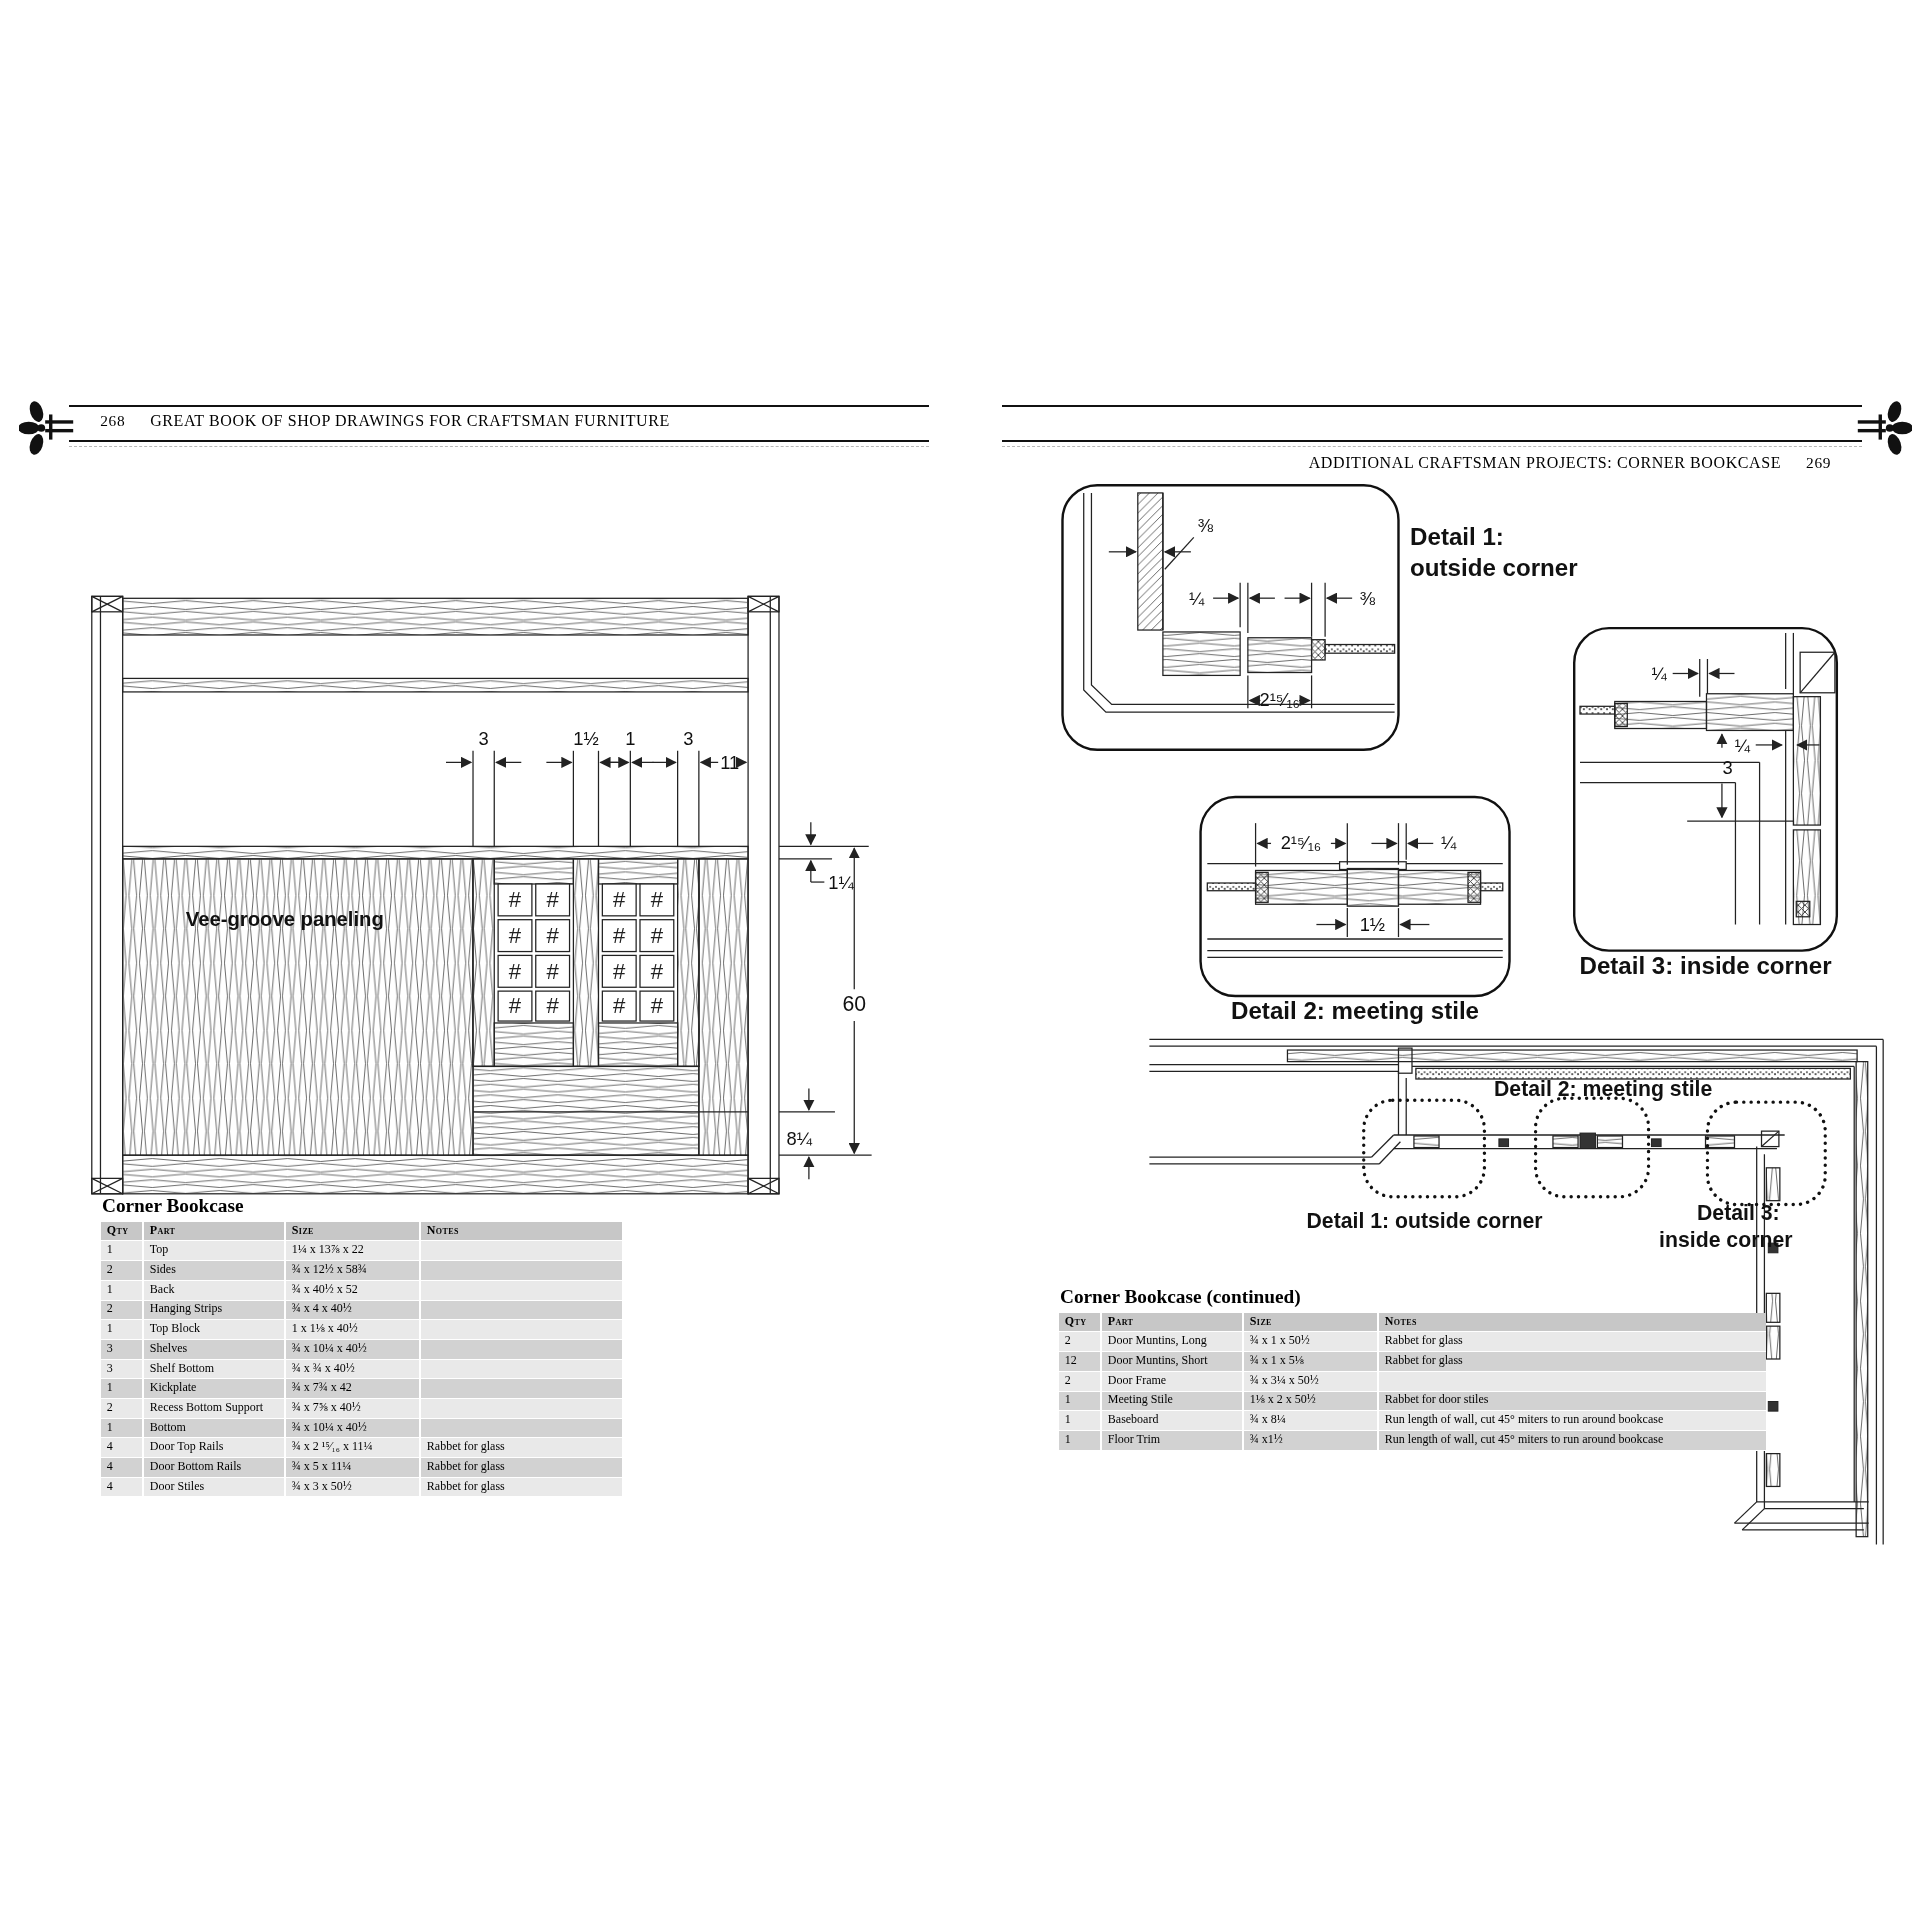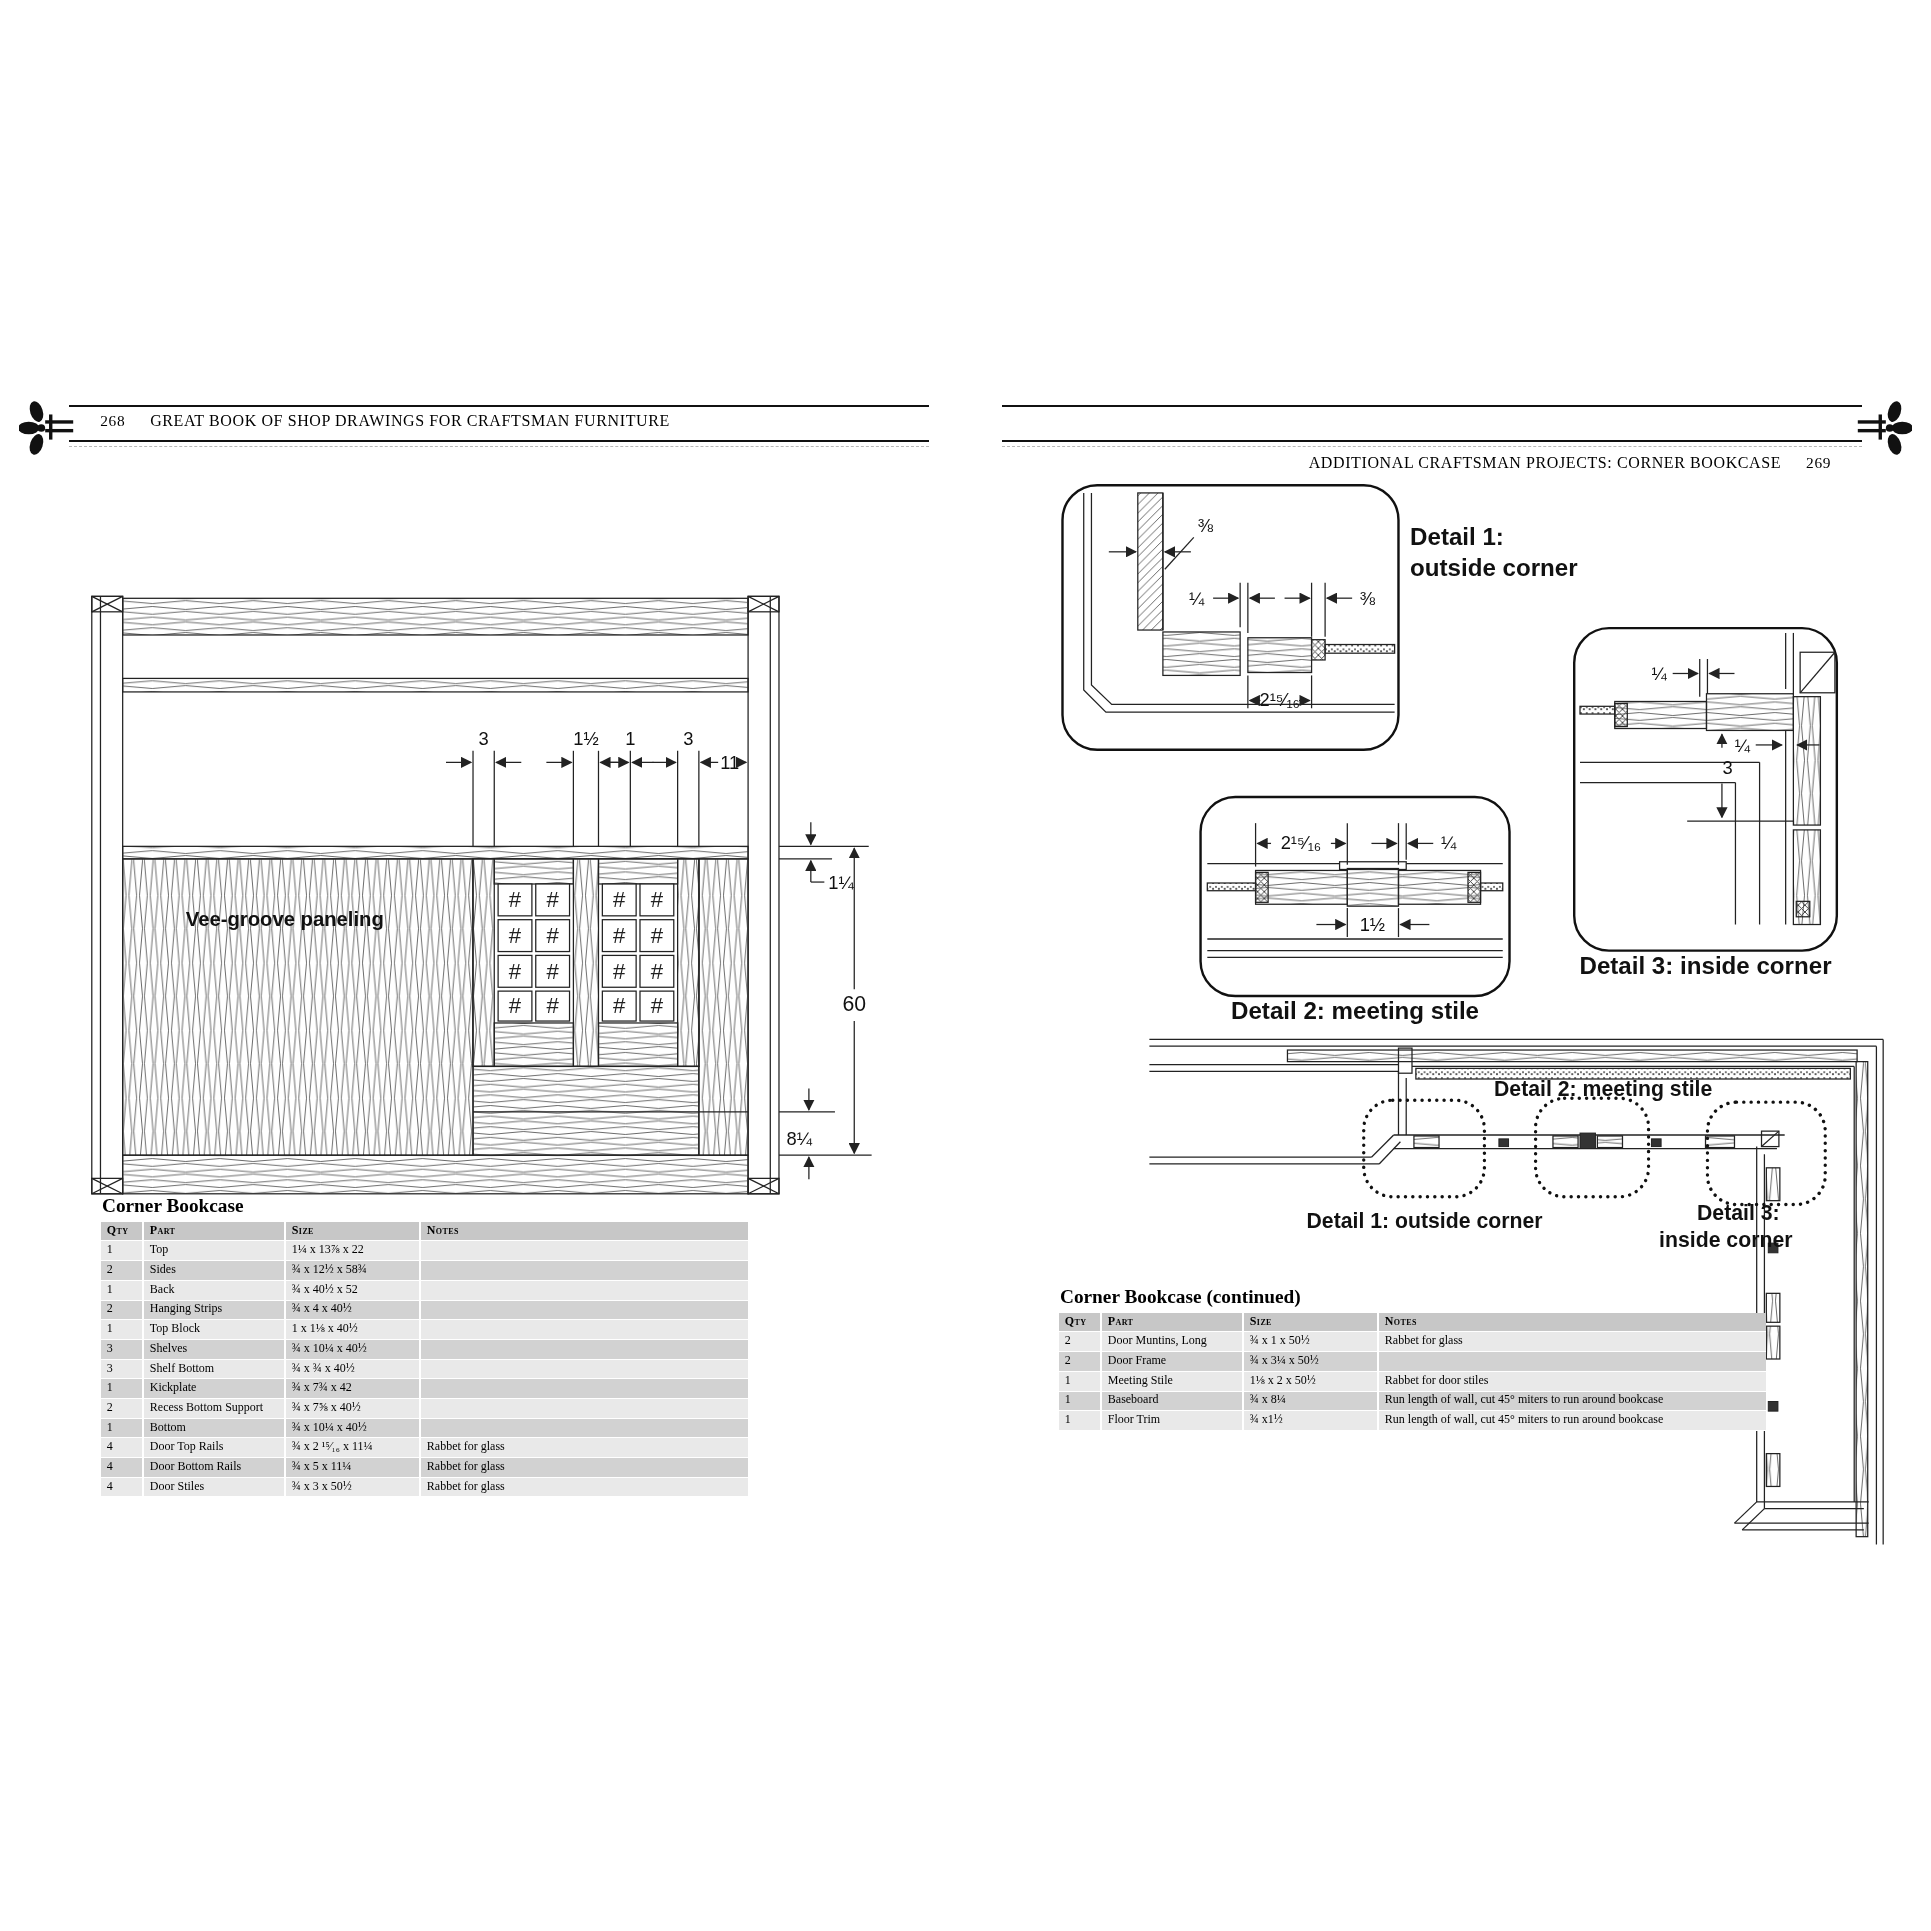--- a/index.html
+++ b/index.html
@@ -399,21 +399,21 @@
       <rect class="callout" x="1412" y="1140" width="125" height="100" rx="30"></rect>
       <rect class="callout" x="1590" y="1138" width="117" height="102" rx="30"></rect>
       <rect class="callout" x="1768" y="1142" width="122" height="106" rx="30"></rect>
       <text class="plan-t" x="1660" y="1136" text-anchor="middle">Detail 2: meeting stile</text>
       <text class="plan-t" x="1475" y="1272" text-anchor="middle">Detail 1: outside corner</text>
       <text class="plan-t" x="1800" y="1264" text-anchor="middle">Detail 3:</text>
       <text class="plan-t" x="1787" y="1292" text-anchor="middle">inside corner</text>
     </g>
   </svg>
 
-  <div class="tablewrap" style="left:101px;top:1195px;width:647px;">
+  <div class="tablewrap" style="left:101px;top:1195px;width:521px;">
     <div class="tabletitle">Corner Bookcase</div>
     <table class="parts">
       <colgroup>
           <col style="width:43px">
           <col style="width:142px">
           <col style="width:135px">
           <col>
         </colgroup>
       <thead>
         <tr>
@@ -524,20 +524,26 @@
         </tr>
       </thead>
       <tbody>
         <tr>
             <td class="qty">2</td>
             <td>Door Muntins, Long</td>
             <td>¾ x 1 x 50½</td>
             <td>Rabbet for glass</td>
           </tr>
         <tr>
+            <td class="qty">12</td>
+            <td>Door Muntins, Short</td>
+            <td>¾ x 1 x 5⅛</td>
+            <td>Rabbet for glass</td>
+          </tr>
+        <tr>
             <td class="qty">2</td>
             <td>Door Frame</td>
             <td>¾ x 3¼ x 50½</td>
             <td></td>
           </tr>
         <tr>
             <td class="qty">1</td>
             <td>Meeting Stile</td>
             <td>1⅛ x 2 x 50½</td>
             <td>Rabbet for door stiles</td>

